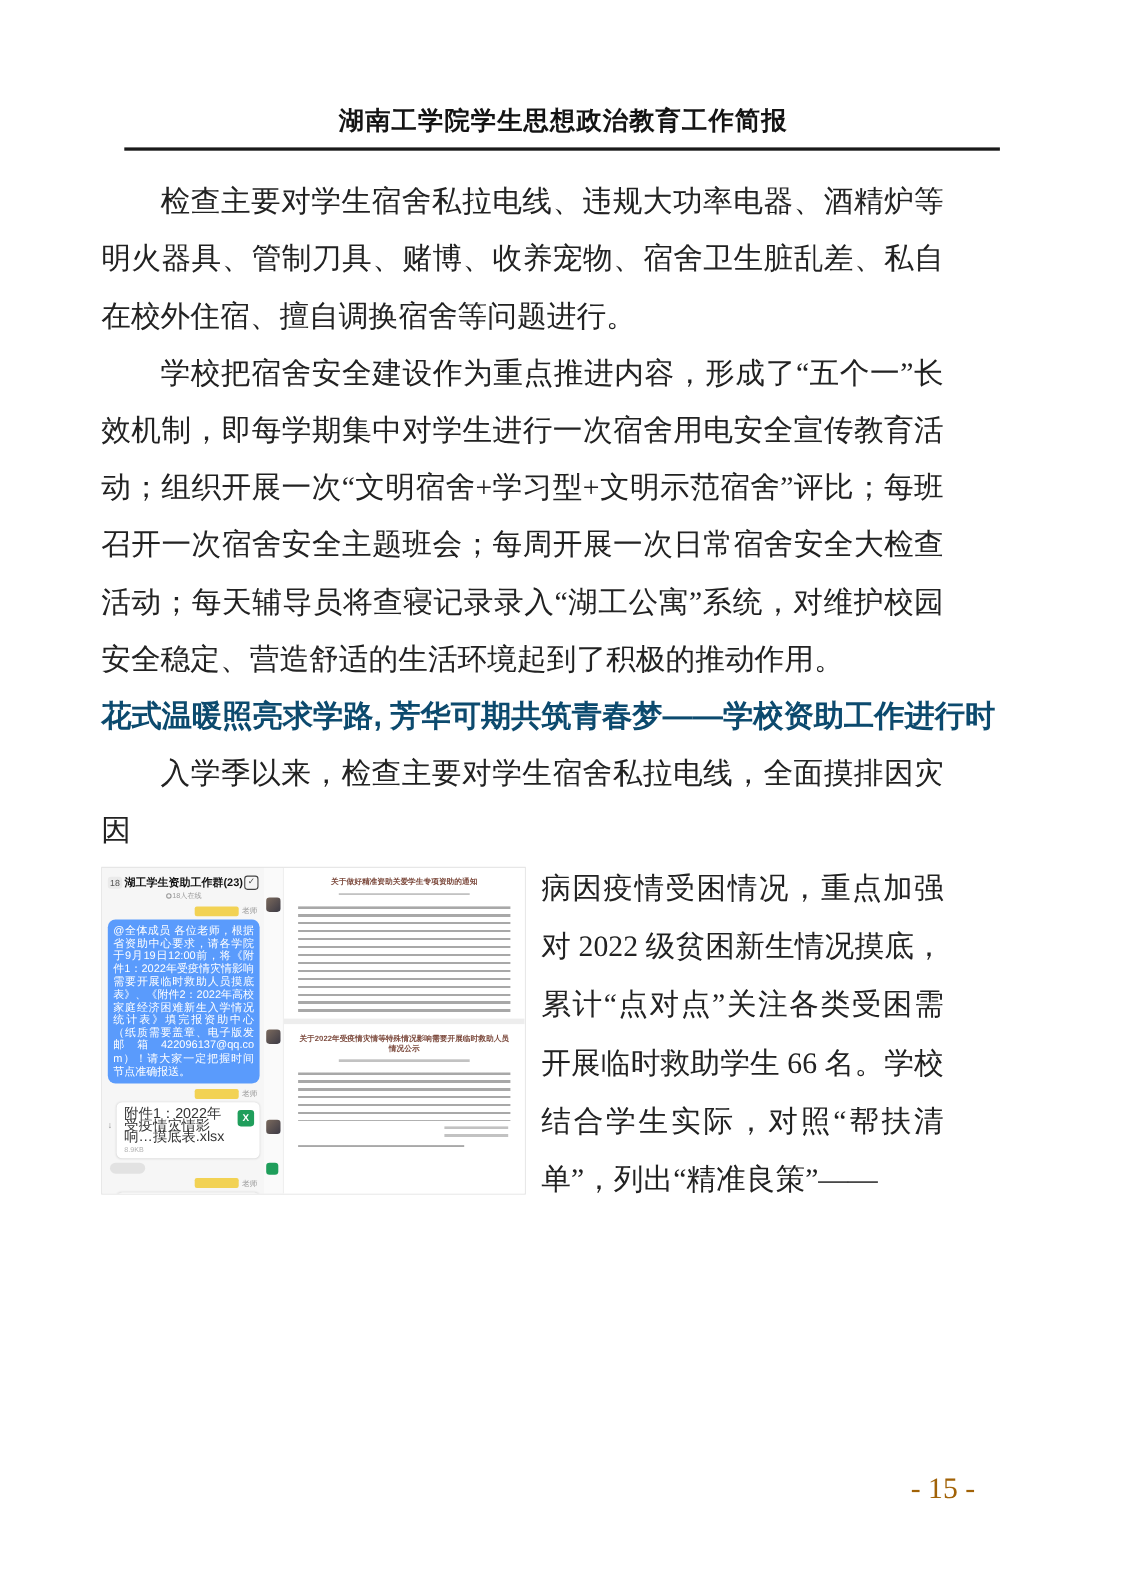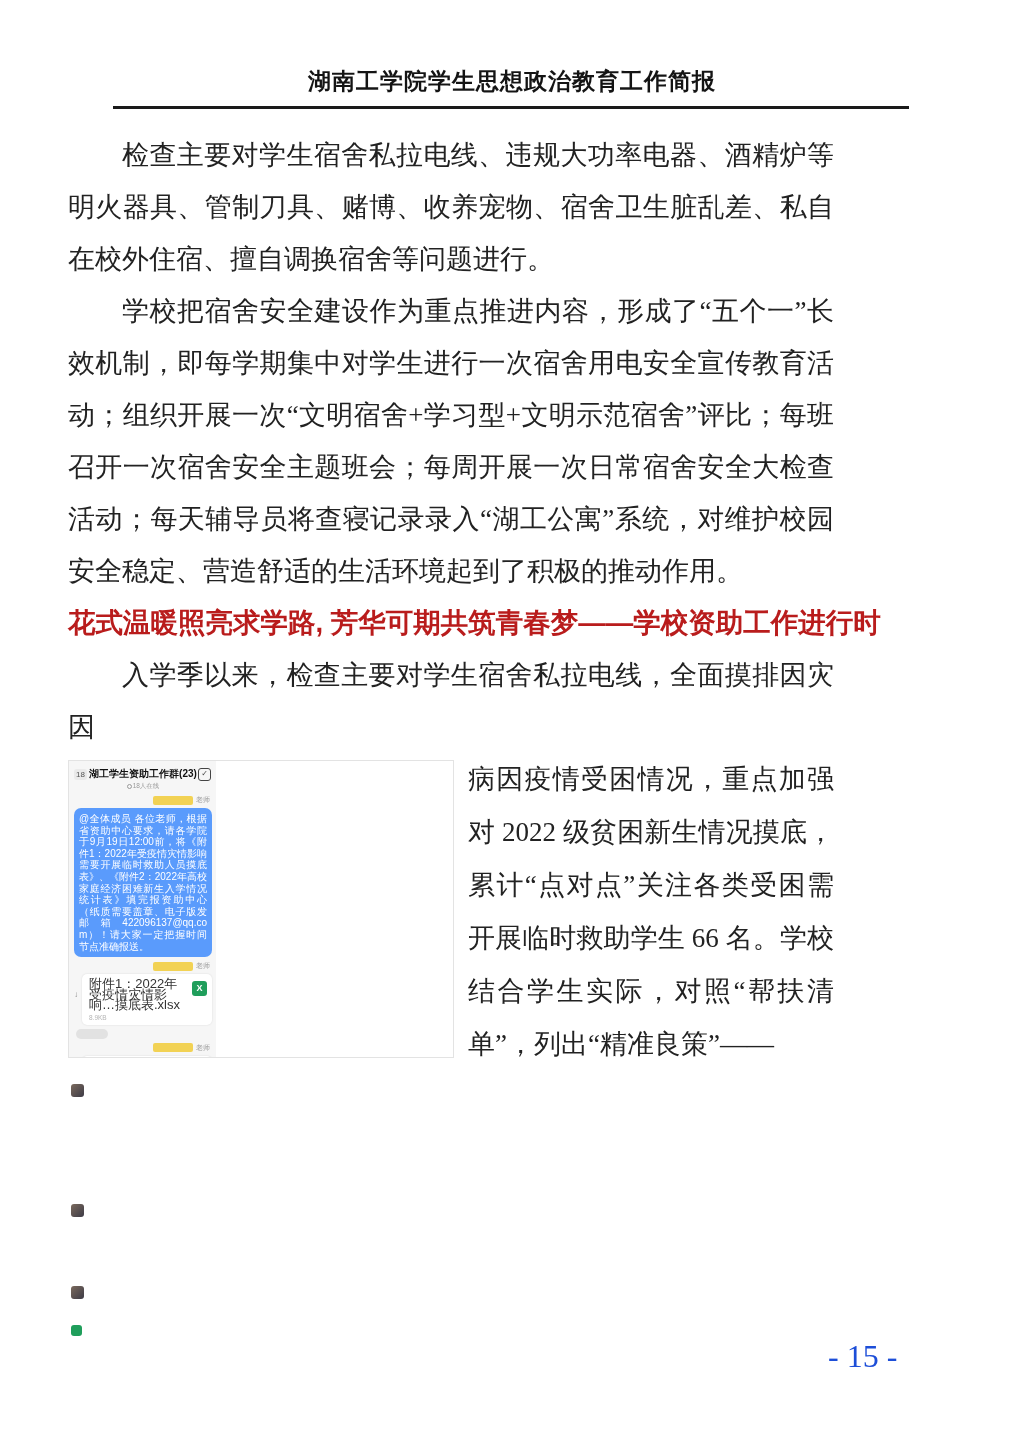--- a/index.html
+++ b/index.html
@@ -1,33 +1,33 @@
 <!DOCTYPE html>
 <html><head>
 <meta charset="utf-8">
 <style>
   html,body { margin:0; padding:0; }
   body { background:#ffffff; font-family:"Liberation Serif", serif; color:#1c1c1c; }
   .page { position:relative; width:1024px; height:1448px; background:#fff; overflow:hidden; }
 
   
   .header { text-align:center; padding-top:66px; }
-  .header-title { font-family:"Liberation Sans", sans-serif; font-weight:bold; font-size:23px; color:#141414; letter-spacing:1px; }
+  .header-title { font-family:"Liberation Sans", sans-serif; font-weight:bold; font-size:23px; color:#141414; letter-spacing:1px;margin-top:28px; }
   .header-rule { width:796px; height:3px; background:#1a1a1a; margin:9px auto 0 113px; }
 
   
-  .content { width:766px; margin-left:68px; margin-top:20px; }
+  .content { width:766px; margin-left:92px; margin-top:20px; }
   p.body-text { margin:0; font-size:27px; line-height:52px; text-align:justify; color:#222; }
   p.indent { text-indent:2em; }
-  .section-heading { font-family:"Liberation Sans", sans-serif; font-weight:bold; font-size:27.5px; line-height:52px; color:#b91c1c; letter-spacing:0px; white-space:nowrap; }
+  .section-heading { font-family:"Liberation Sans", sans-serif; font-weight:bold; font-size:27.5px; line-height:52px; color:#0c4a6e; letter-spacing:0px; white-space:nowrap; }
 
   
   .p5wrap { overflow:visible; }
   .p5wrap p.body-text { line-height:53px; }
-  .figure { float:left; width:386px; height:298px; margin:7px 14px 4px 0; display:flex; border:1px solid #e3e3e3; box-sizing:border-box; background:#fff;flex-direction:column; }
+  .figure { float:left; width:386px; height:298px; margin:7px 14px 4px 0; display:flex; border:1px solid #e3e3e3; box-sizing:border-box; background:#fff; }
 
   
   .chat { width:147px; background:#f6f6f6; position:relative; padding:3px 4px 0 5px; box-sizing:border-box; overflow:hidden; font-family:"Liberation Sans", sans-serif; }
   .chat-header { position:relative; text-align:center; padding-top:3px; }
   .chat-back { position:absolute; left:0px; top:5px; font-size:8px; color:#555; background:#eaeaea; border-radius:3px; padding:1px 2px; }
   .chat-title { font-size:10px; font-weight:bold; color:#111; white-space:nowrap; }
   .chat-sub { font-size:6.5px; color:#9a9a9a; margin-top:1px; }
   .chat-sub .dot-icon { display:inline-block; width:5px; height:5px; border:1px solid #9a9a9a; border-radius:50%; vertical-align:middle; margin-right:1px; box-sizing:border-box; }
   .chat-check { position:absolute; right:1px; top:4px; width:11px; height:11px; border:1.2px solid #444; border-radius:3px; font-size:8px; line-height:10px; color:#444; text-align:center; }
   .sender-row { display:flex; justify-content:flex-end; align-items:center; height:10px; margin:4px 2px 3px 0; }
@@ -55,21 +55,21 @@
   .doc-meta { height:4px; margin:5px auto 8px auto; width:62%; }
   .skel { background:repeating-linear-gradient(to bottom,#a8a8a8 0 2px,transparent 2px 7.2px); }
   .skel-light { background:repeating-linear-gradient(to bottom,#c2c2c2 0 2px,transparent 2px 7.2px); }
   .doc-body1 { height:96px; }
   .doc-body2 { height:44px; }
   .doc-sign { width:58px; height:11px; margin:5px 2px 6px auto; }
   .doc-attachline { width:78%; height:4px; margin-bottom:4px; }
   .doc-gap { height:5px; background:#ededed; }
 
   .clear { clear:both; }
-  .page-number { position:absolute; top:1338px; left:828px; font-size:32px; color:#1d4ed8; font-family:"Liberation Serif", serif; }
+  .page-number { position:absolute; top:1338px; left:828px; font-size:27px; color:#a16207; font-family:"Liberation Serif", serif; }
 </style>
 </head>
 <body>
 
 <div class="page">
 
   <div class="header">
     <div class="header-title">湖南工学院学生思想政治教育工作简报</div>
     <div class="header-rule"></div>
   </div>

